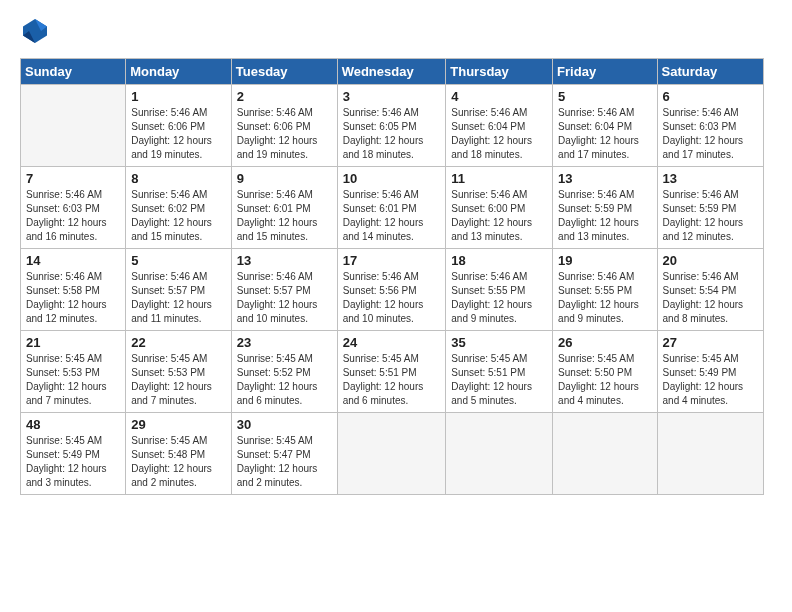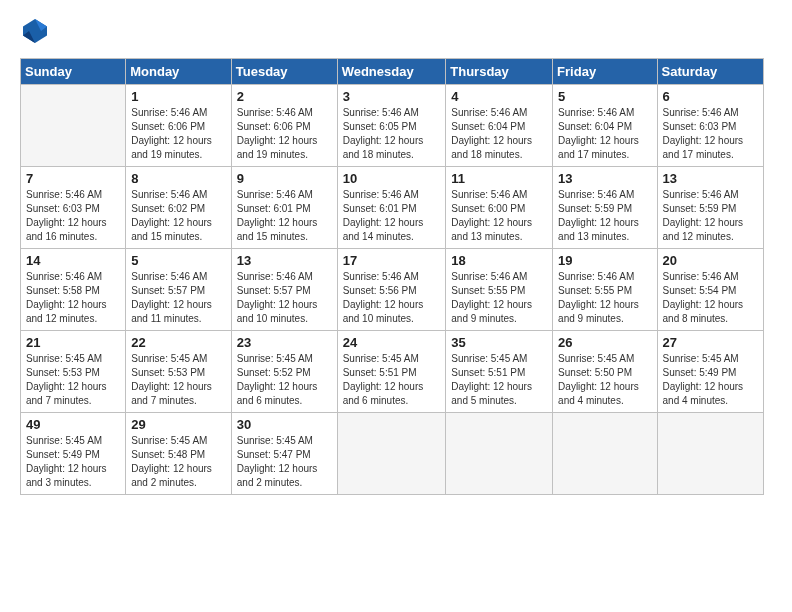--- a/index.html
+++ b/index.html
@@ -239,21 +239,21 @@
             <span class="day-num">26</span>
             <div class="day-info">Sunrise: 5:45 AM<br>Sunset: 5:50 PM<br>Daylight: 12 hours<br>and 4 minutes.</div>
           </td>
           <td>
             <span class="day-num">27</span>
             <div class="day-info">Sunrise: 5:45 AM<br>Sunset: 5:49 PM<br>Daylight: 12 hours<br>and 4 minutes.</div>
           </td>
         </tr>
         <tr>
           <td>
-            <span class="day-num">49</span>
+            <span class="day-num">48</span>
             <div class="day-info">Sunrise: 5:45 AM<br>Sunset: 5:49 PM<br>Daylight: 12 hours<br>and 3 minutes.</div>
           </td>
           <td>
             <span class="day-num">29</span>
             <div class="day-info">Sunrise: 5:45 AM<br>Sunset: 5:48 PM<br>Daylight: 12 hours<br>and 2 minutes.</div>
           </td>
           <td>
             <span class="day-num">30</span>
             <div class="day-info">Sunrise: 5:45 AM<br>Sunset: 5:47 PM<br>Daylight: 12 hours<br>and 2 minutes.</div>
           </td>

